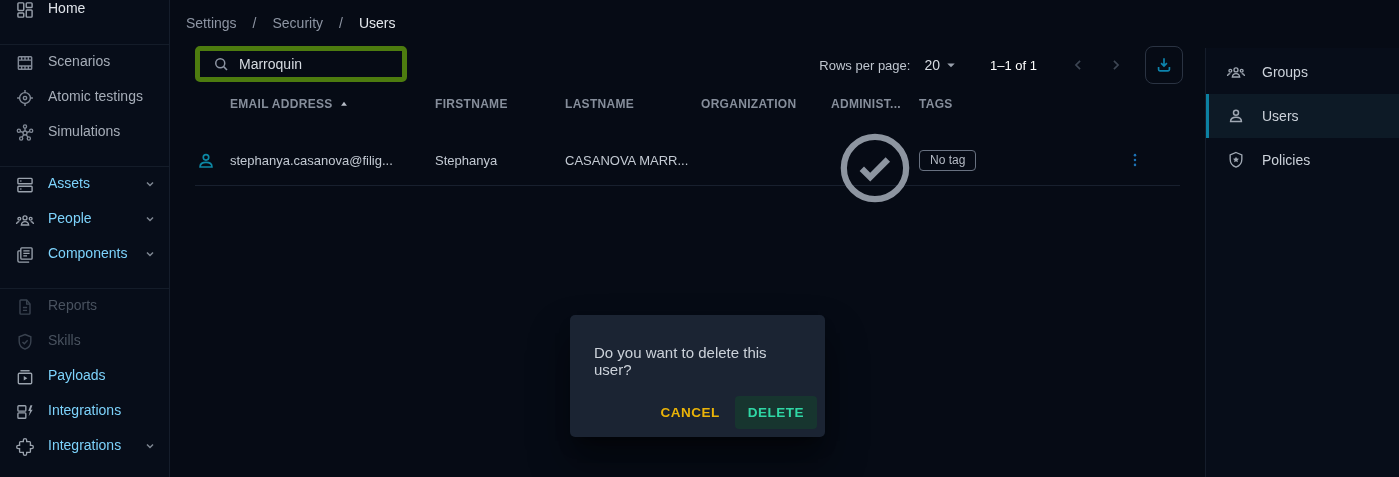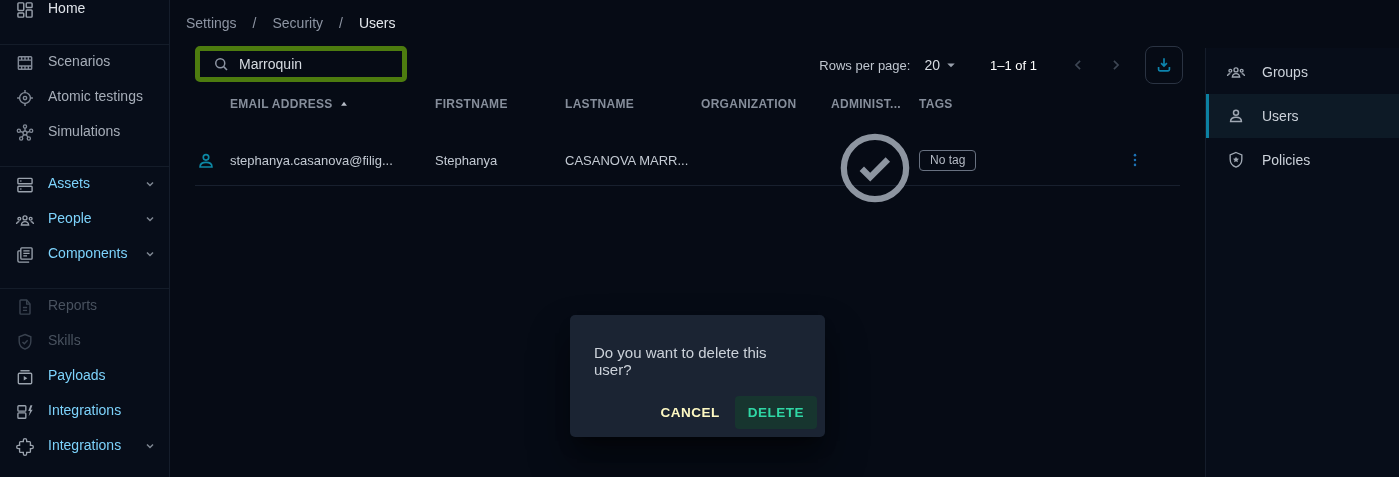--- a/index.html
+++ b/index.html
@@ -127,21 +127,21 @@
     display:flex; flex-direction:column;
   }
   .dialog-message { padding:29px 24px 18px; font-size:15px; color:#ccd2da; }
   .dialog-actions { display:flex; justify-content:flex-end; align-items:center;
     gap:4px; padding:0 8px 8px; margin-top:auto; }
   .btn {
     border:none; background:transparent; cursor:pointer;
     font-family:inherit; font-size:13.5px; font-weight:600; letter-spacing:.5px;
     padding:9px 11px; border-radius:4px; text-transform:uppercase;
   }
-  .btn-cancel { color:#fef9c3; }
+  .btn-cancel { color:#eab308; }
   .btn-delete { color:#2fd7a5; background:#17352f; padding:9px 13px; }
 </style>
 </head>
 <body>
 
 <aside class="left-sidebar">
   <div class="nav-section first">
     <div class="nav-item home">
       <span class="nicon">
         <svg viewBox="0 0 24 24" fill="none" stroke="currentColor" stroke-width="1.7">

